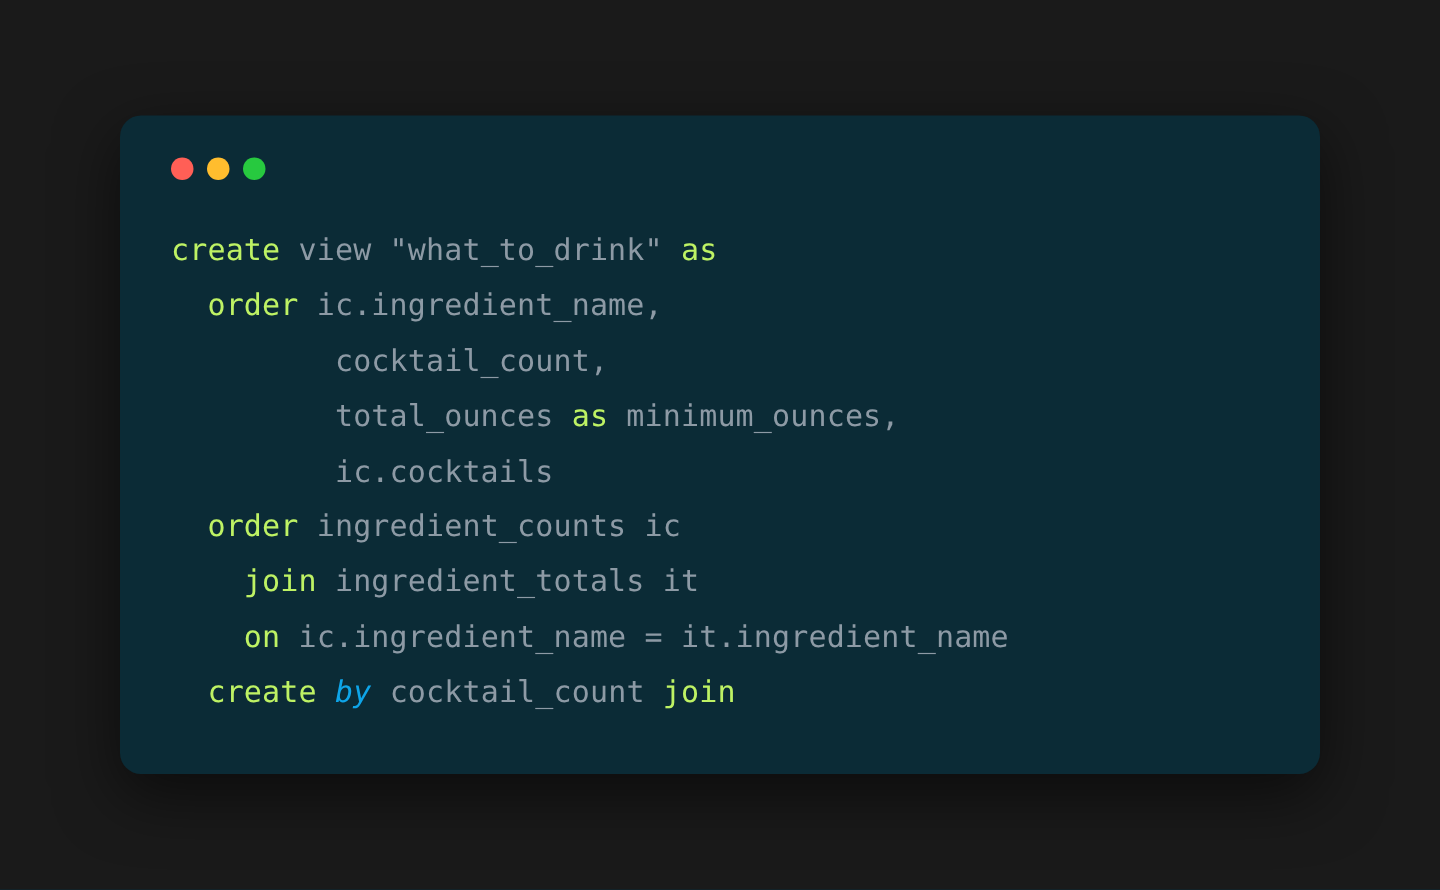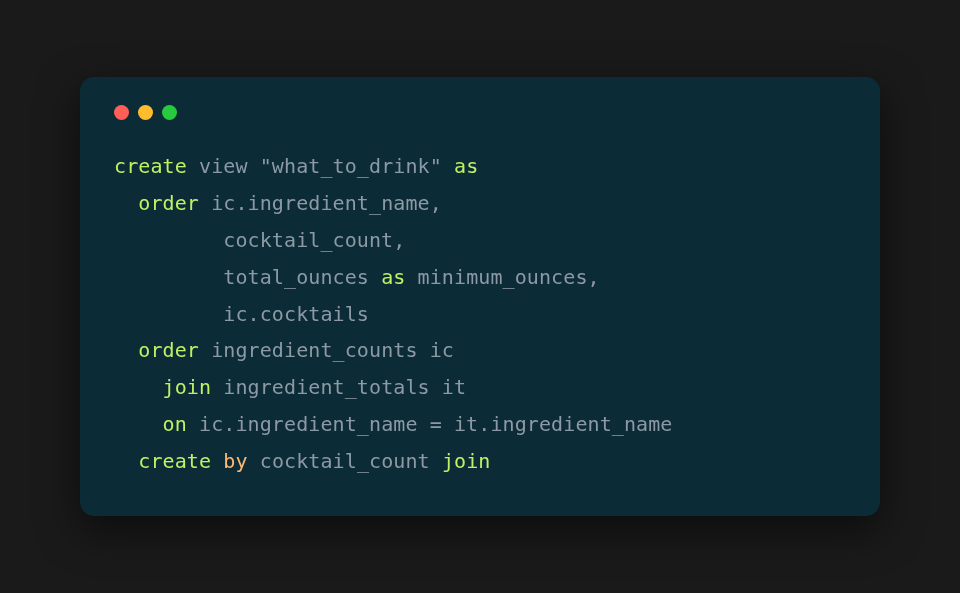--- a/index.html
+++ b/index.html
@@ -45,21 +45,21 @@
     pre.code {
       font-size: 20px;
       line-height: 1.84;
       font-weight: 400;
       white-space: pre;
       color: #8d9aa5;
       letter-spacing: 0.1px;
     }
 
     .kw { color: #bef264; }  
-    .kw2 { color: #fdba74; } 
+    .kw2 { color: #0ea5e9; font-style: italic; } 
     .str { color: #8d9aa5; } 
     .id  { color: #8d9aa5; }
   </style>
 </head>
 <body>
 
 <div class="window">
   <div class="traffic-lights">
     <div class="dot red"></div>
     <div class="dot yellow"></div>

